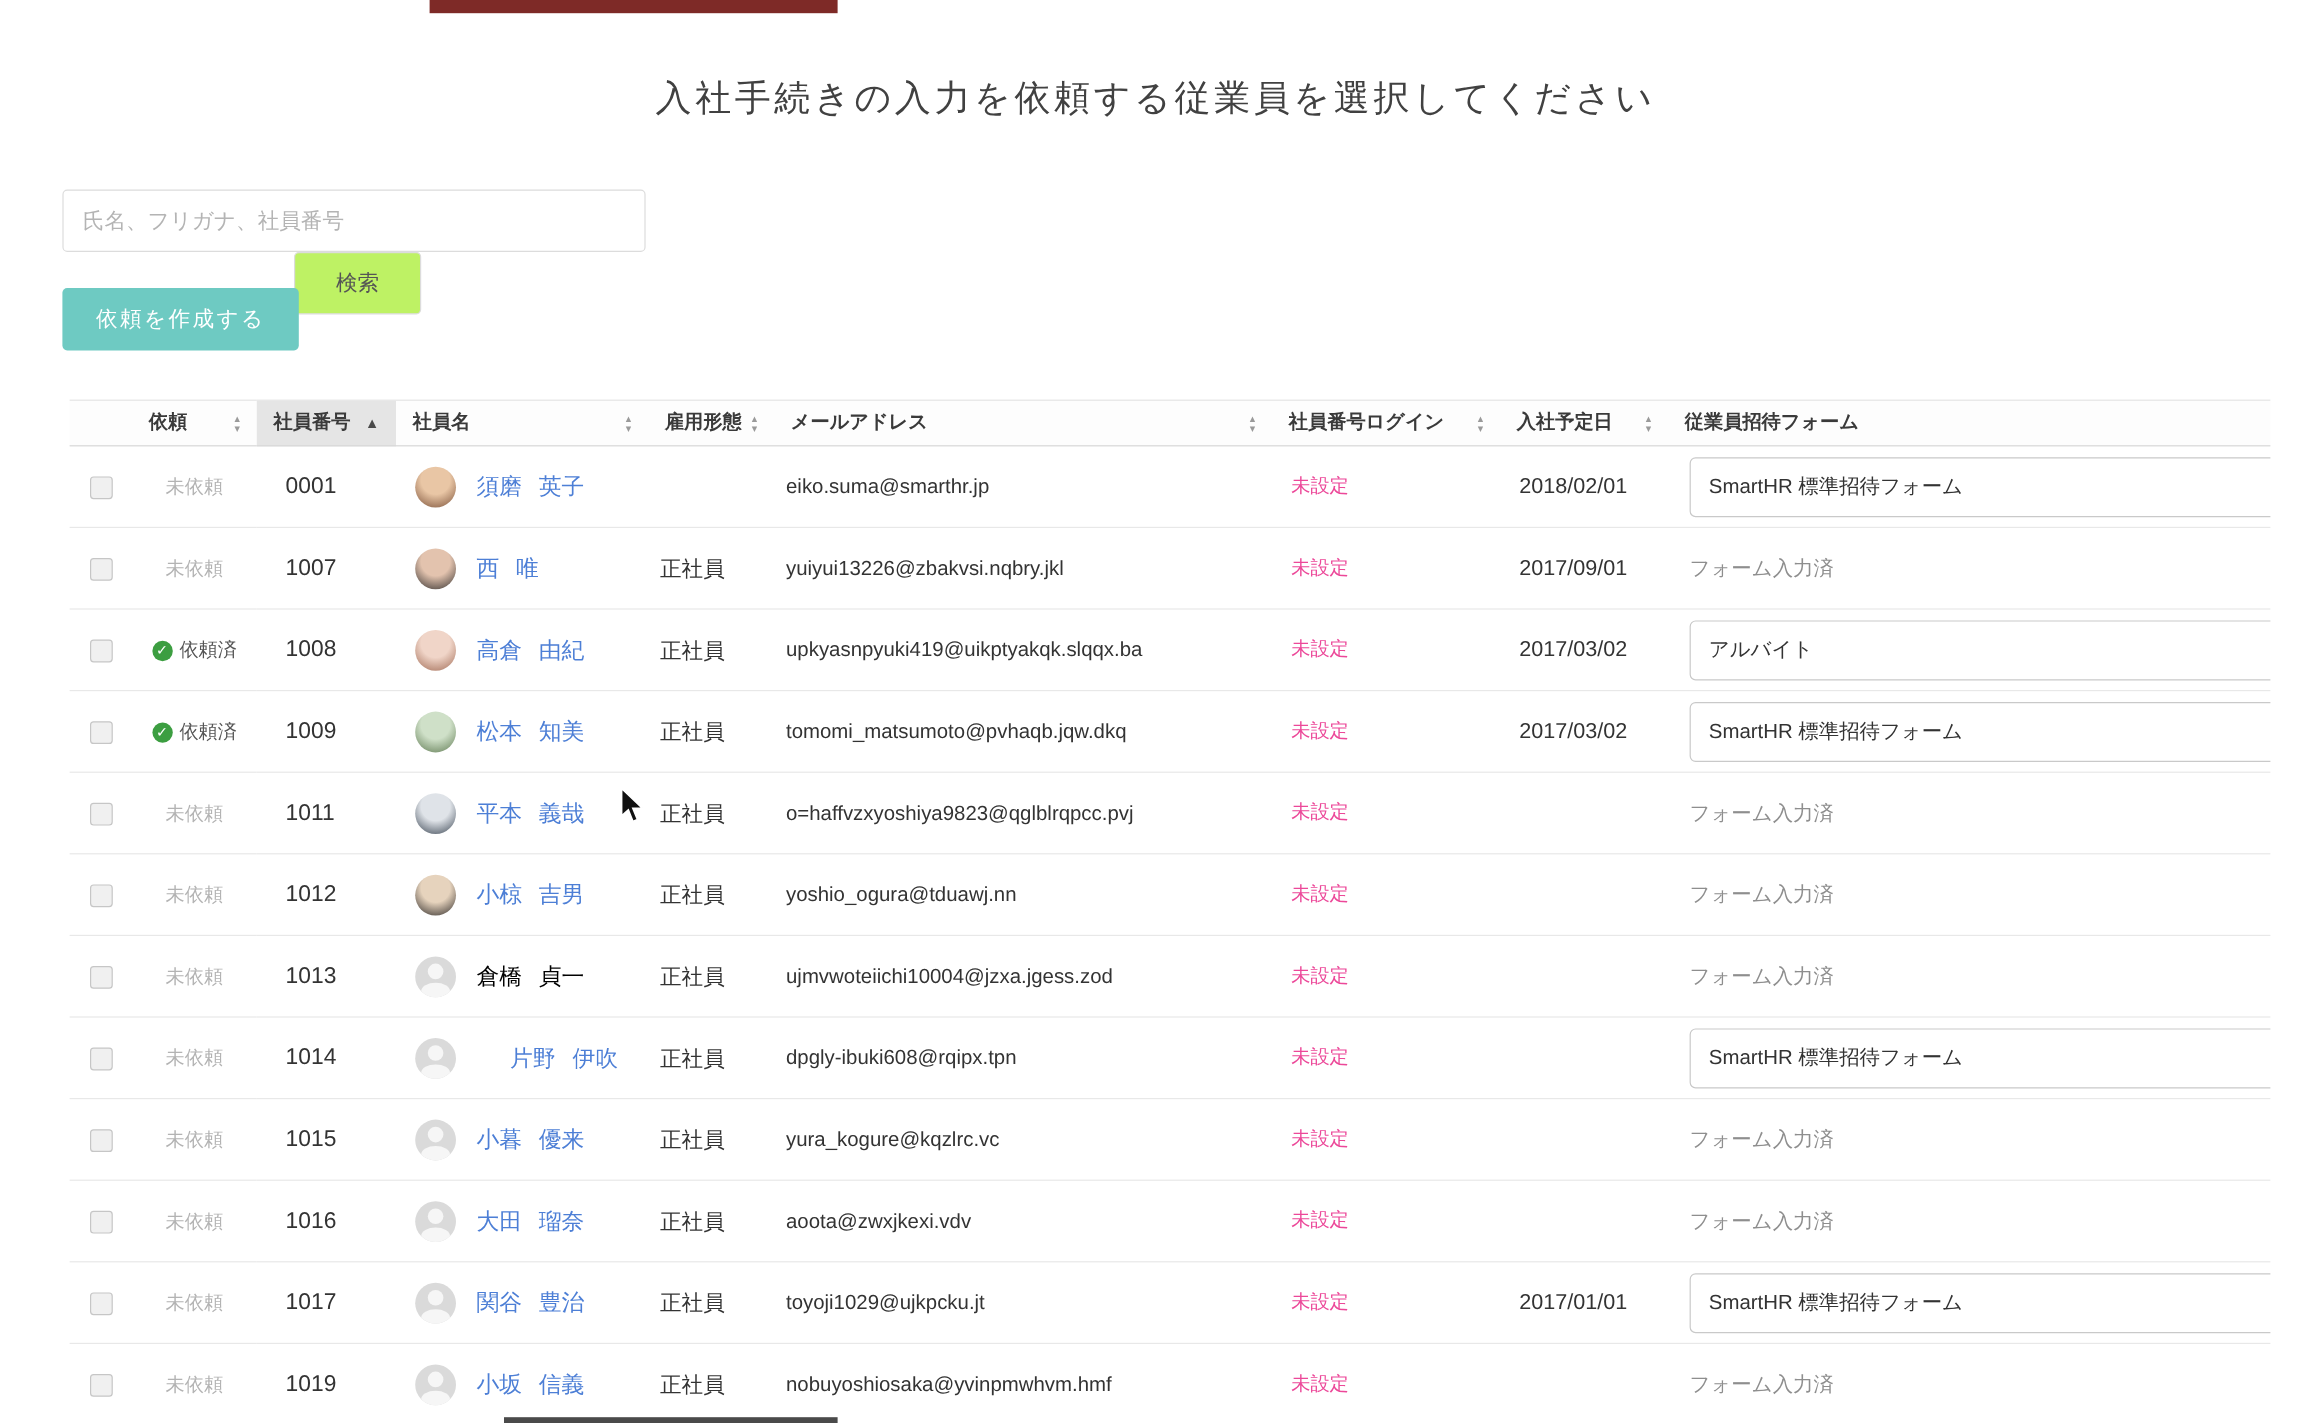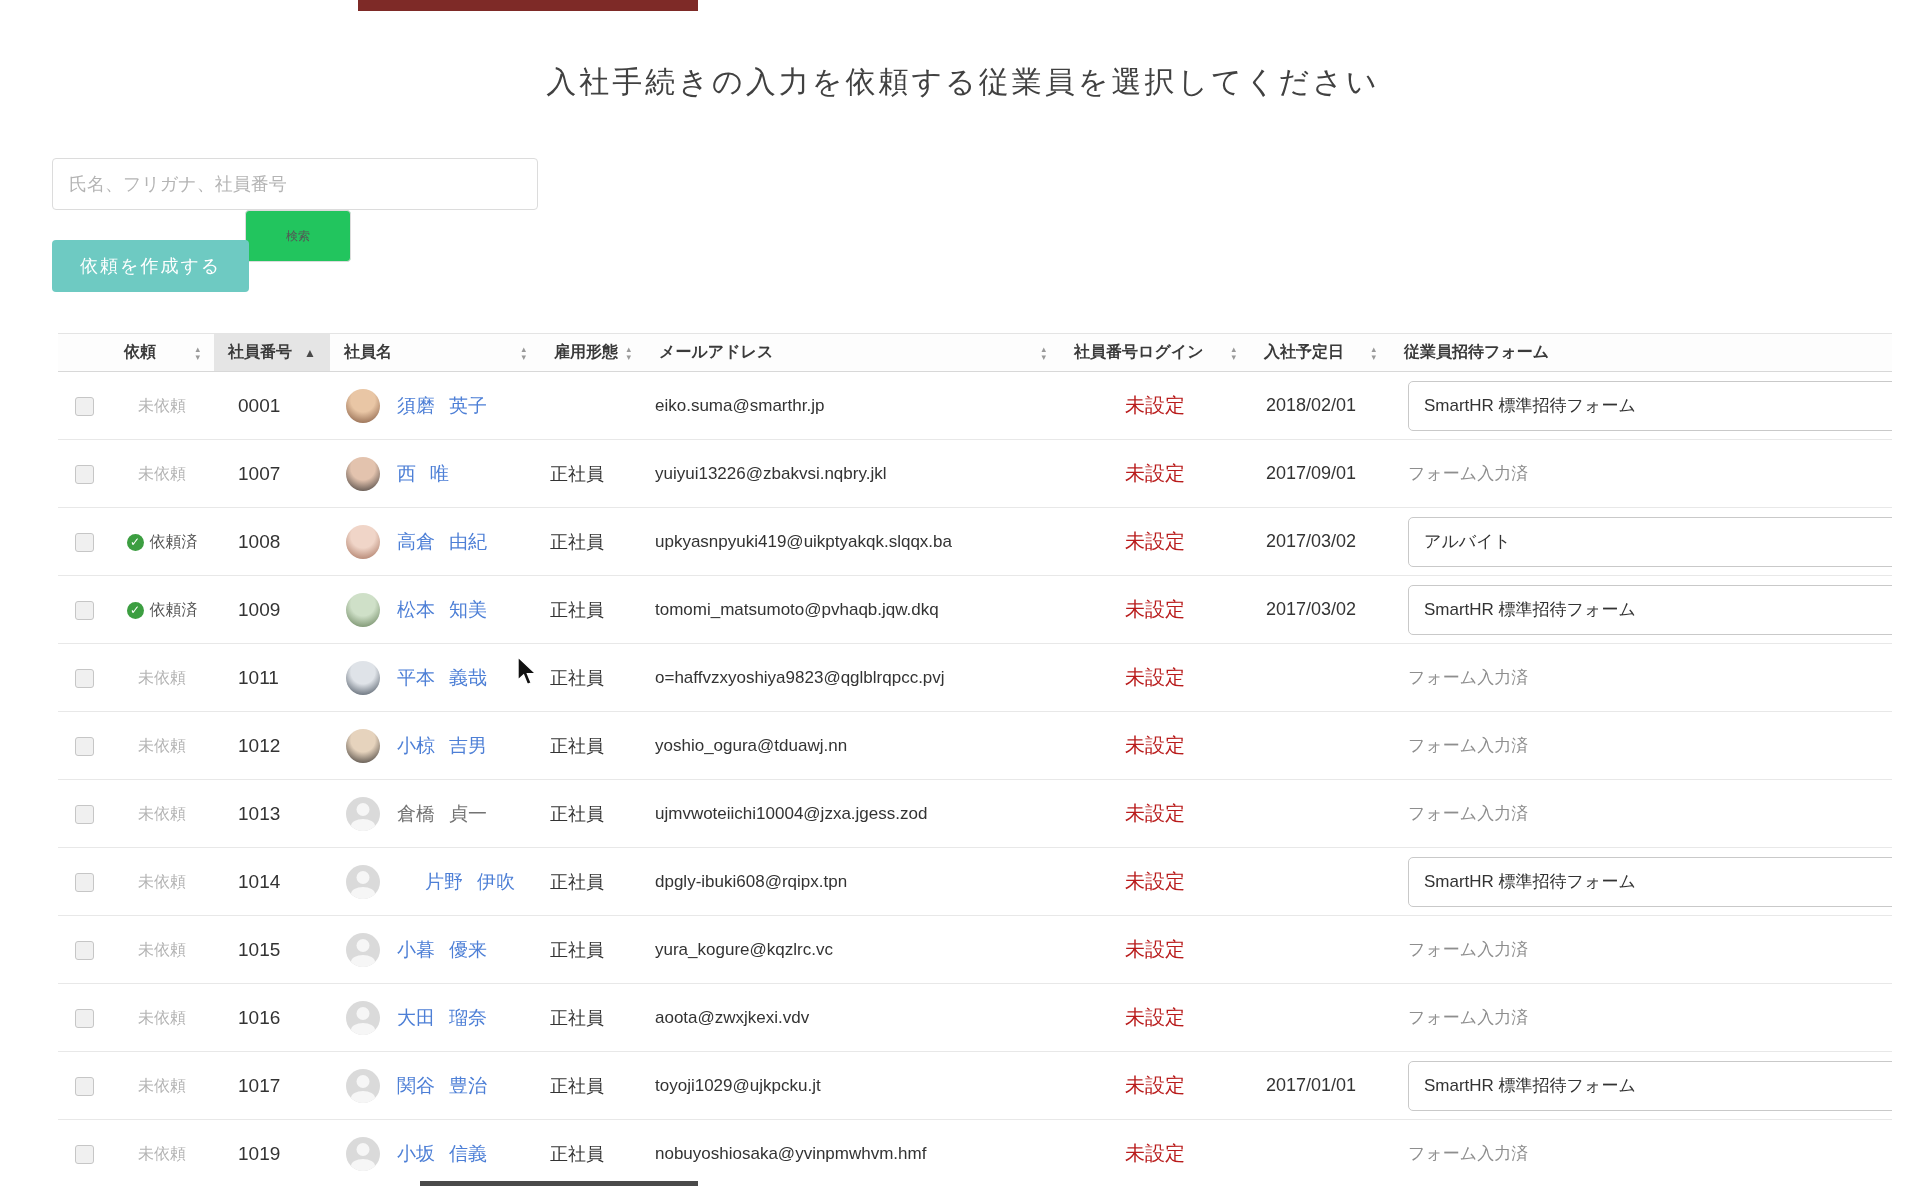--- a/index.html
+++ b/index.html
@@ -21,22 +21,22 @@
   }
 
   .search-row { position: absolute; top: 158px; left: 52px; display: flex; align-items: center; flex-direction: column; }
   .search-input {
     width: 486px; height: 52px; border: 1px solid #dcdcdc; border-radius: 4px;
     padding: 0 16px; font-size: 18px; color: #333; outline: none;
     font-family: "Liberation Sans", "DejaVu Sans", sans-serif;
   }
   .search-input::placeholder { color: #b4b4b4; }
   .search-btn {
-    margin-left: 6px; width: 106px; height: 52px; background: #22c55e;
-    border: 1px solid #dcdcdc; border-radius: 4px; font-size: 12px; color: #555;
+    margin-left: 6px; width: 106px; height: 52px; background: #bef264;
+    border: 1px solid #dcdcdc; border-radius: 4px; font-size: 18px; color: #555;
     cursor: pointer; font-family: inherit;
   }
 
   .create-btn {
     position: absolute; top: 240px; left: 52px; height: 52px; padding: 0 28px;
     color: #fff; border: none; border-radius: 4px; font-size: 18px;
     letter-spacing: 2px; cursor: pointer; font-family: inherit;
   }
 
   .table-wrap { position: absolute; top: 333px; left: 58px; width: 1834px; }
@@ -82,21 +82,21 @@
     width: 13px; height: 13px; border-radius: 50%; background: #f6f6f6;
   }
   .avatar.placeholder::after {
     content: ''; position: absolute; top: 22px; left: 50%; transform: translateX(-50%);
     width: 24px; height: 14px; border-radius: 50% 50% 0 0; background: #f6f6f6;
   }
   .name-link { text-decoration: none; font-size: 19px; cursor: pointer; }
   .name-link .fn { margin-left: 14px; }
   .emp-type-cell { font-size: 18px; color: #333; padding-left: 10px !important; }
   .email-cell { font-size: 17px; color: #333; padding-left: 10px !important; }
-  .login-cell { text-align: center; color: #b91c1c; font-size: 20px; }
+  .login-cell { color: #ec4899; font-size: 16px; }
   .date-cell { font-size: 18px; color: #333; }
   .form-cell { padding-left: 18px !important; }
   .form-select {
     display: flex; align-items: center; justify-content: space-between;
     width: 531px; height: 50px; border: 1px solid #c9c9c9; border-radius: 5px;
     background: #fff; padding: 0 15px; font-size: 17px; color: #333; cursor: pointer;
   }
   .select-arrows { display: inline-flex; flex-direction: column; line-height: 9px; font-size: 9px; color: #555; }
   .form-text { font-size: 17px; color: #8e8e8e; }
 
@@ -408,21 +408,21 @@
     <td class="status-cell">
       <span class="status">
 
         <span class="status-label">未依頼</span>
       </span>
     </td>
     <td class="number-cell">1013</td>
     <td class="name-cell">
       <div class="name-cell-inner">
         <span class="avatar placeholder"></span>
-        <a class="name-link" href="#" style="color: #737373;">
+        <a class="name-link" href="#" style="color: #000000;">
           <span class="ln">倉橋</span><span class="fn">貞一</span>
         </a>
       </div>
     </td>
     <td class="emp-type-cell">正社員</td>
     <td class="email-cell">ujmvwoteiichi10004@jzxa.jgess.zod</td>
     <td class="login-cell">未設定</td>
     <td class="date-cell"></td>
     <td class="form-cell">
       

